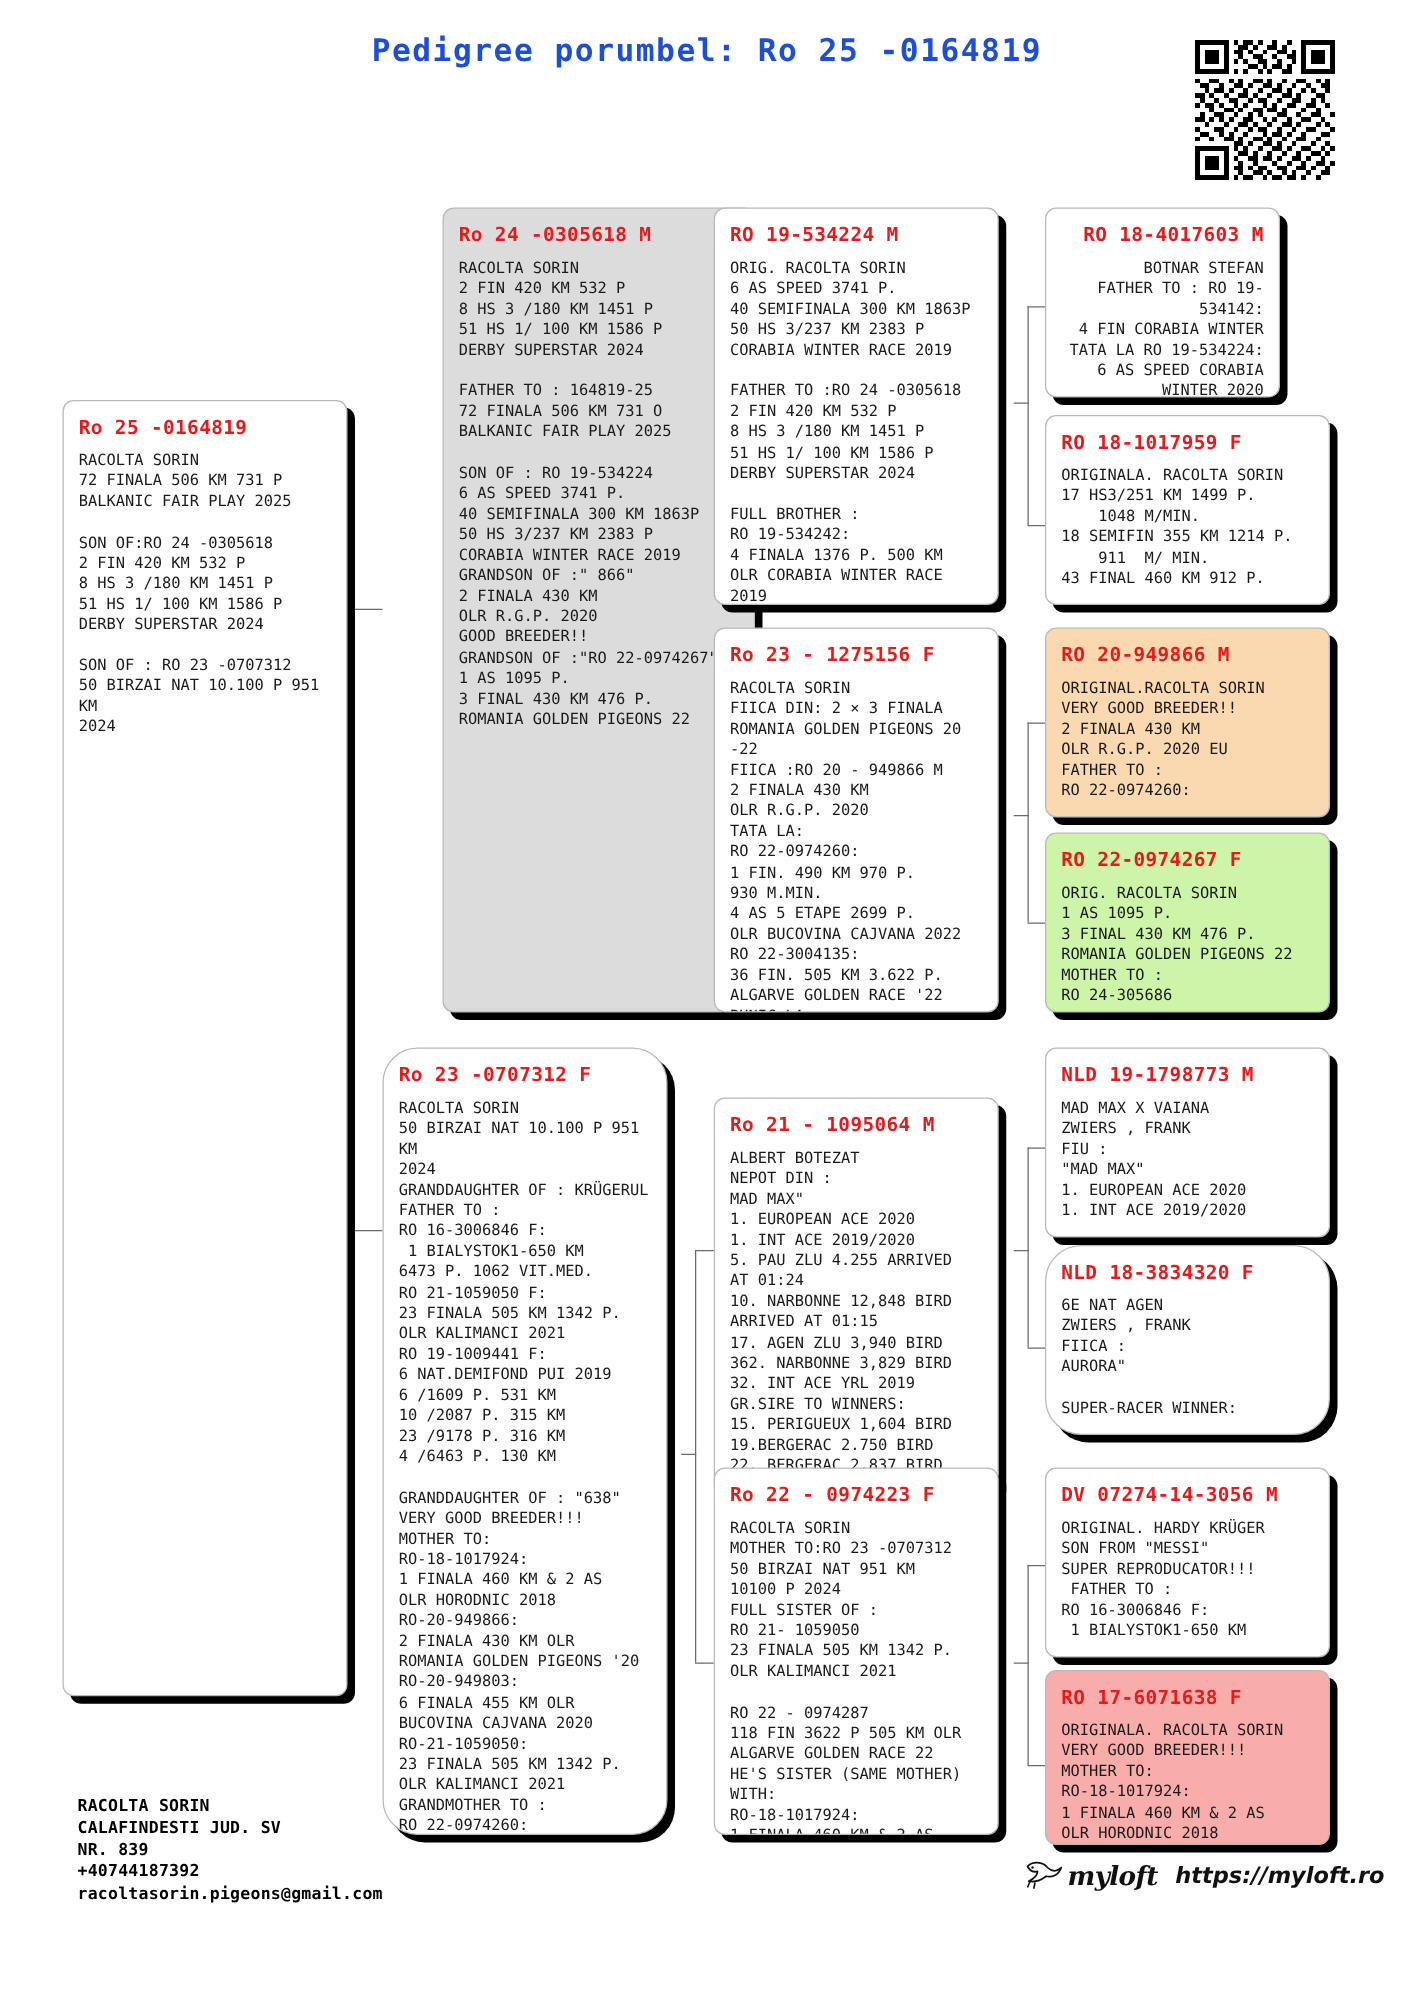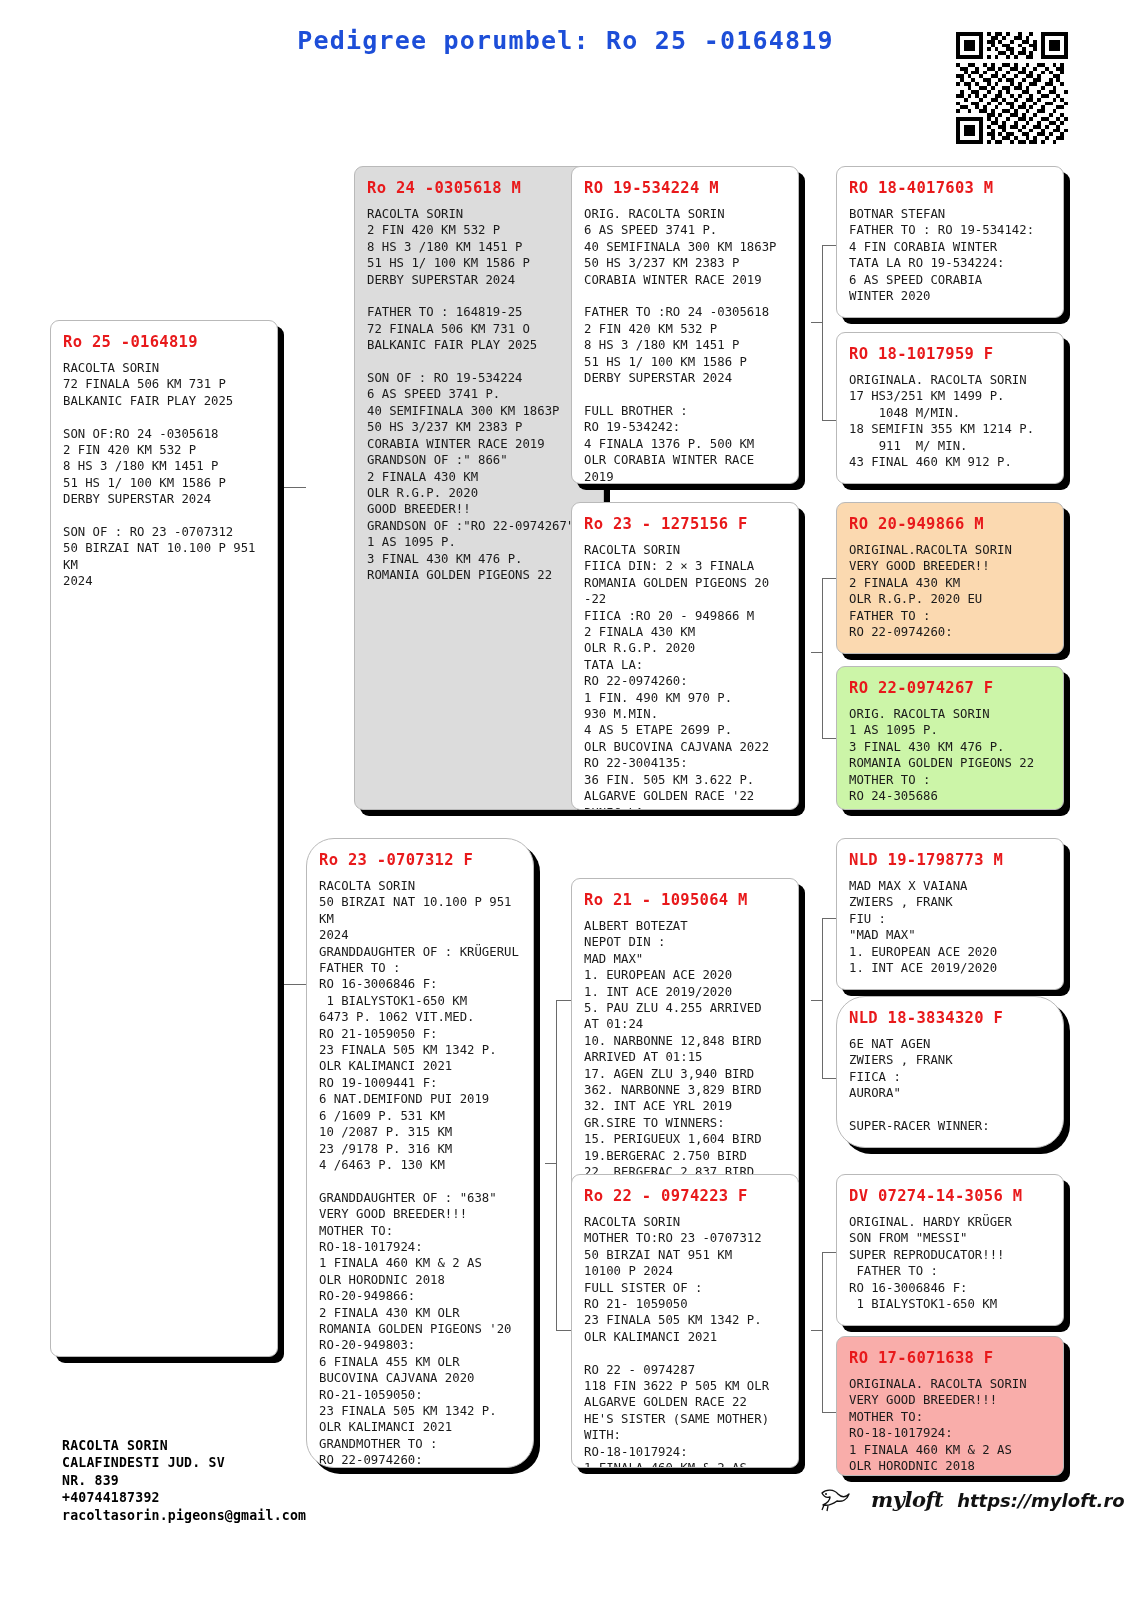--- a/index.html
+++ b/index.html
@@ -80,21 +80,21 @@
     white-space: pre;
     letter-spacing: 0.2px;
   }
   .footer-brand {
     position: absolute;
     left: 818px; top: 1487px;
     display: flex;
     align-items: center;
     gap: 14px;
   }
-  .brand-mark { display: flex; align-items: flex-start; gap: 19px; }
+  .brand-mark { display: flex; align-items: center; gap: 2px; }
   .brand-word {
     font-family: "DejaVu Serif", serif;
     font-style: italic;
     font-size: 21px;
     font-weight: bold;
     color: #111;
     letter-spacing: -0.5px;
   }
   .brand-url {
     font-family: "DejaVu Sans", "Liberation Sans", sans-serif;
@@ -529,21 +529,21 @@
 OLR KALIMANCI 2021
 
 RO 22 - 0974287
 118 FIN 3622 P 505 KM OLR
 ALGARVE GOLDEN RACE 22
 HE'S SISTER (SAME MOTHER) WITH:
 RO-18-1017924:
 1 FINALA 460 KM &amp; 2 AS</div>
 </div>
 
-<div class="card" style="left:836px; top:166px; width:228px; height:152px;">
+<div class="card" style="left:836px; top:166px; width:188px; height:152px;text-align:right;">
   <div class="card-title">RO 18-4017603 M</div>
   <div class="card-body">BOTNAR STEFAN
 FATHER TO : RO 19-534142:
 4 FIN CORABIA WINTER
 TATA LA RO 19-534224:
 6 AS SPEED CORABIA
 WINTER 2020</div>
 </div>
 
 <div class="card" style="left:836px; top:332px; width:228px; height:152px;">

